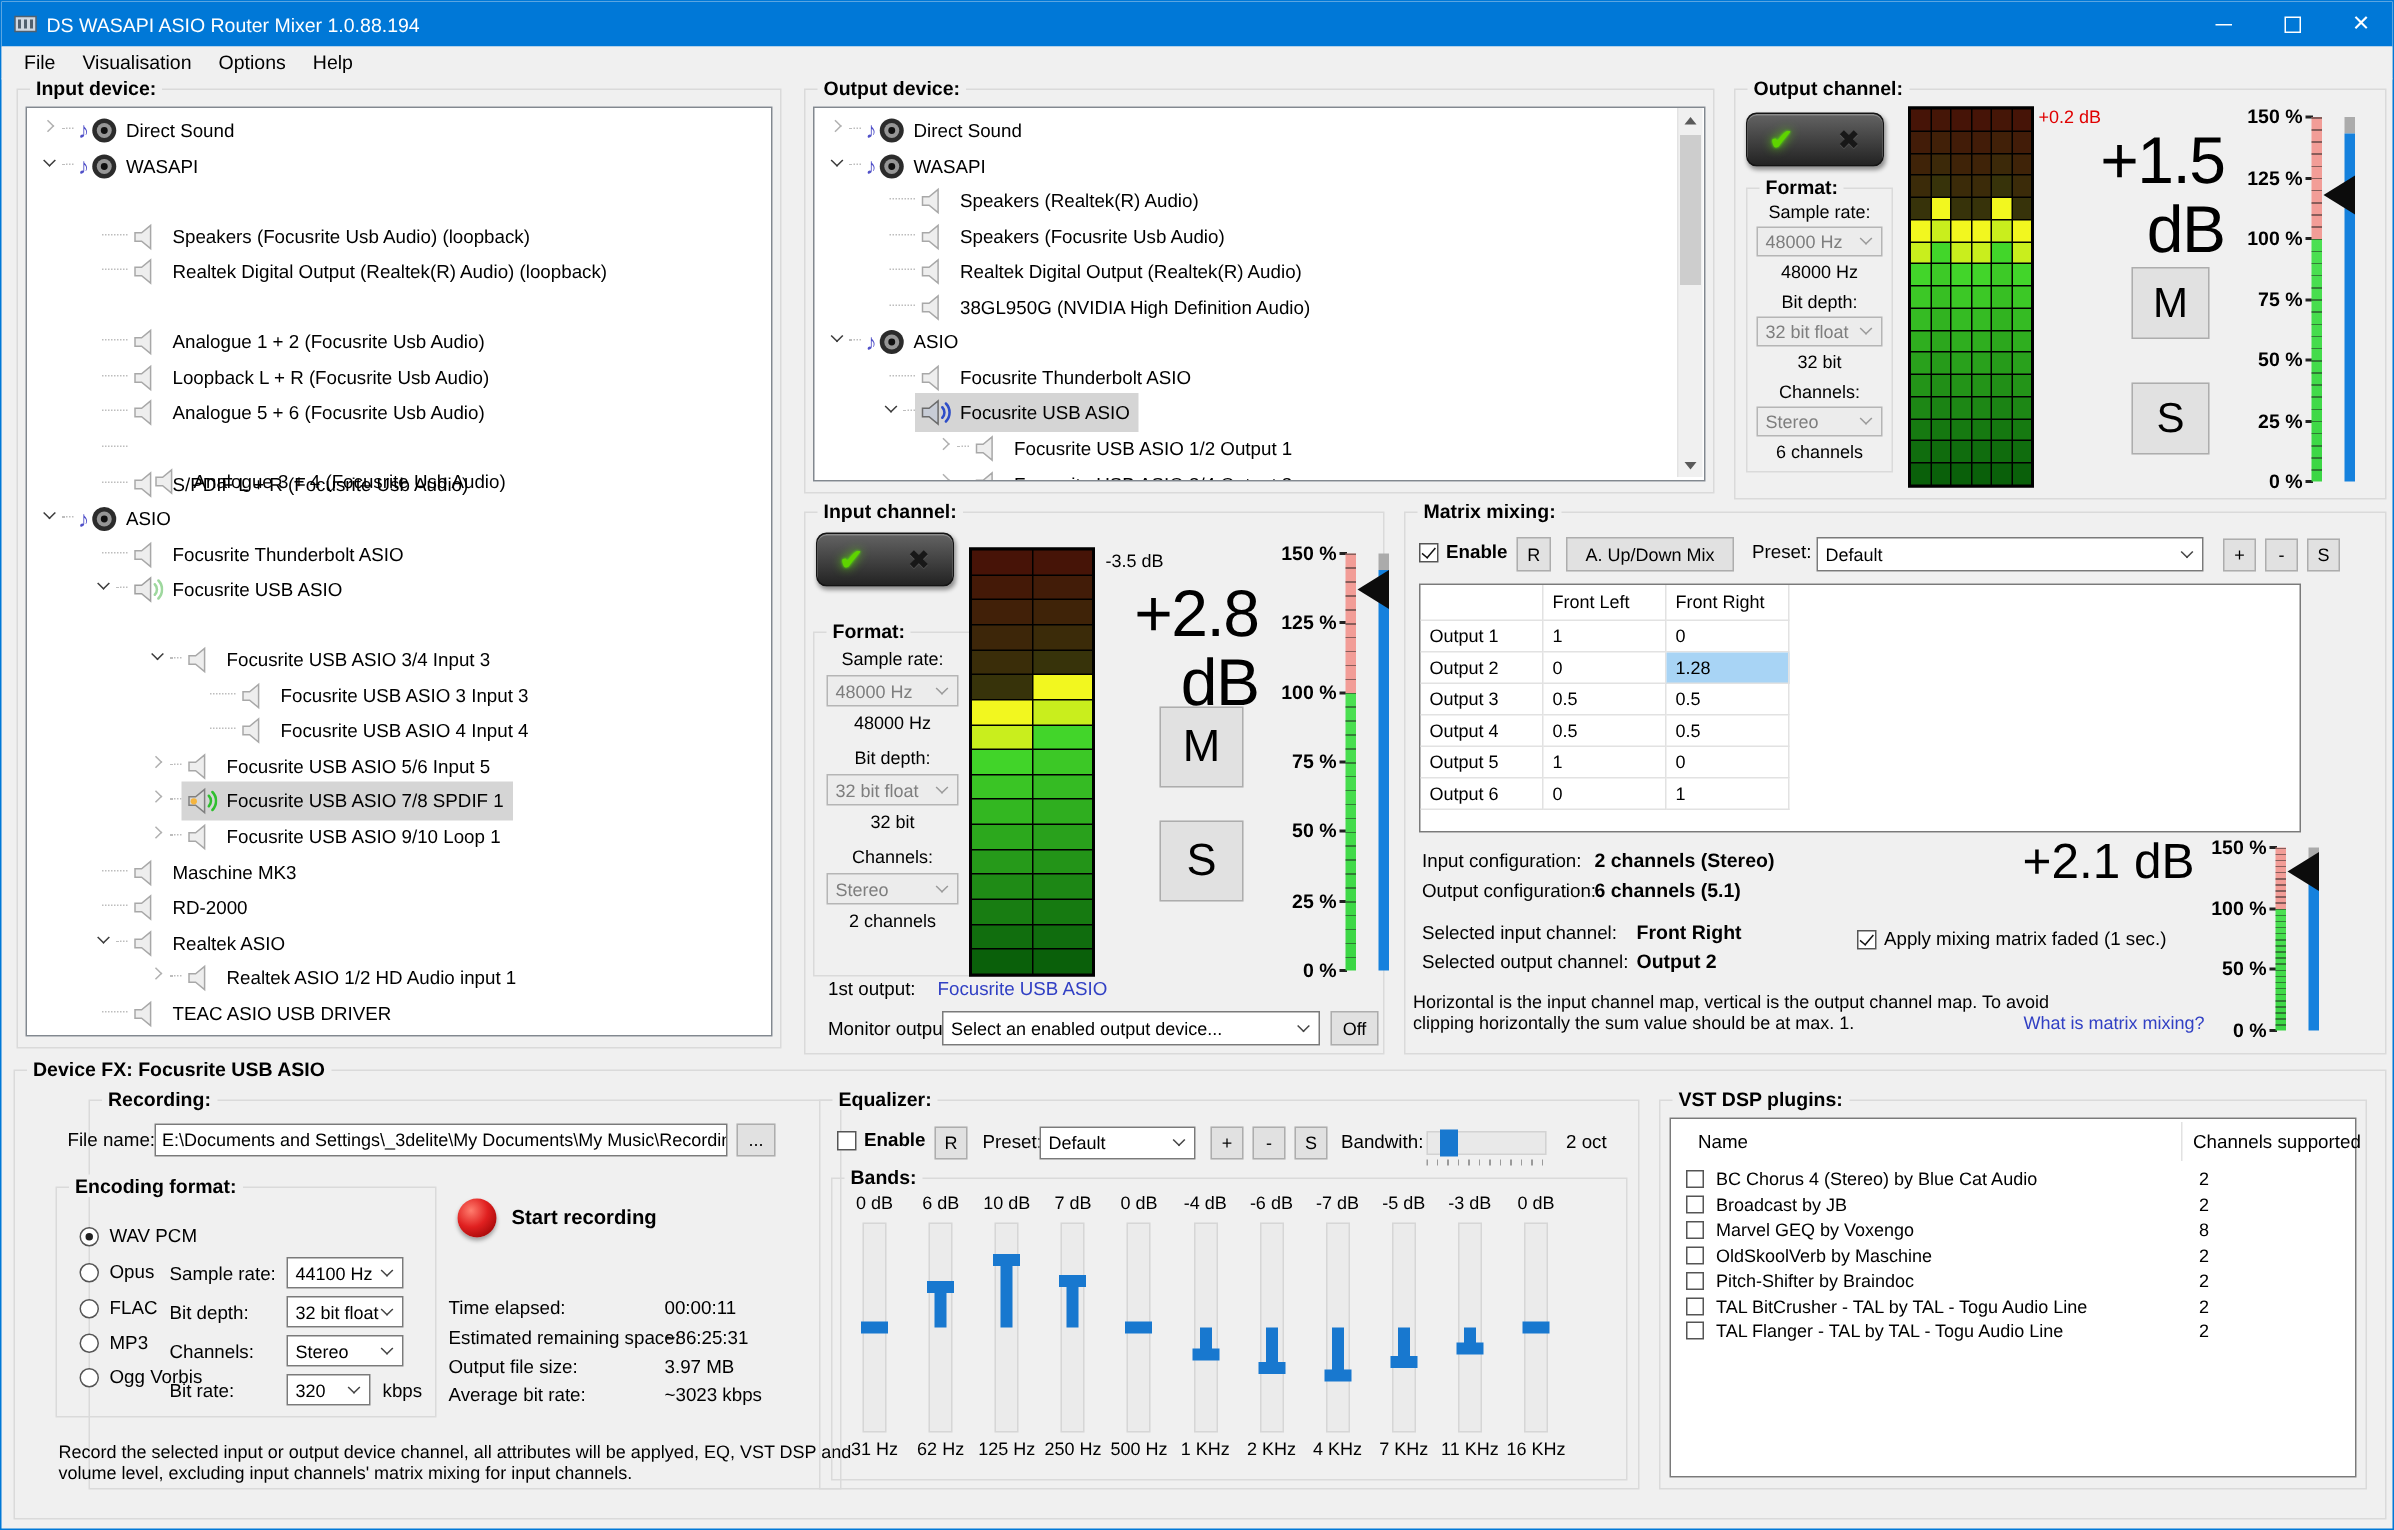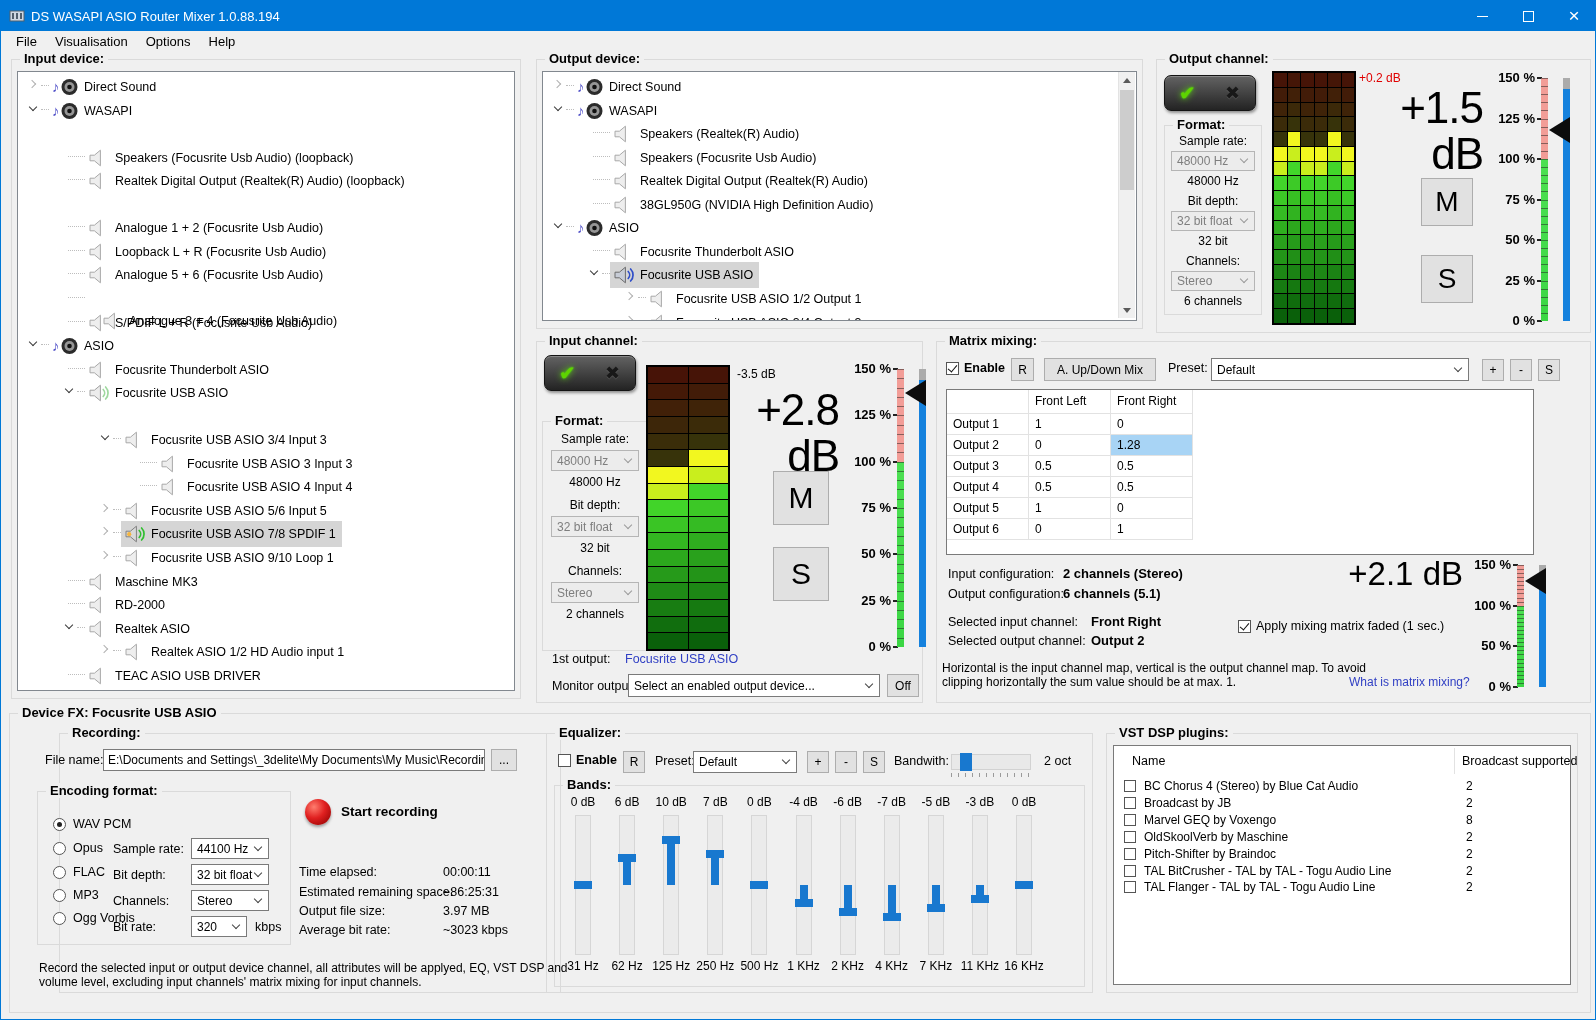--- a/index.html
+++ b/index.html
@@ -997,21 +997,21 @@
       <div class="eq-track" style="left: 1015px; top: 814px; height: 140px;"></div>
       <div class="eq-handle" style="left: 1014px; top: 880px; width: 18px; height: 8px;"></div>
       <div class="bandlbl" style="left: 1001px; top: 958px;">16 KHz</div>
     </div>
 
   <div class="gb" style="left:1105px;top:732px;width:470px;height:258px;">
     <span class="gbl">VST DSP plugins:</span>
   </div>
   <div class="vlist" style="left:1112px;top:744px;width:456px;height:238px;">
     <span class="lbl" style="left:18px;top:8px;">Name</span>
-    <span class="lbl" style="left:348px;top:8px;">Broadcast supported</span>
+    <span class="lbl" style="left:348px;top:8px;">Channels supported</span>
     <div class="abs" style="left:340px;top:2px;width:1px;height:26px;background:#e2e2e2;"></div>
     <div id="vst-rows">
         <span class="cb" style="left: 10px; top: 34px; width: 12px; height: 12px;"></span>
         <div class="lbl" style="left: 30px; top: 33px; font-size: 12px;">BC Chorus 4 (Stereo) by Blue Cat Audio</div>
         <div class="lbl" style="left: 352px; top: 33px; font-size: 12px;">2</div>
         <span class="cb" style="left: 10px; top: 50.9px; width: 12px; height: 12px;"></span>
         <div class="lbl" style="left: 30px; top: 49.9px; font-size: 12px;">Broadcast by JB</div>
         <div class="lbl" style="left: 352px; top: 49.9px; font-size: 12px;">2</div>
         <span class="cb" style="left: 10px; top: 67.8px; width: 12px; height: 12px;"></span>
         <div class="lbl" style="left: 30px; top: 66.8px; font-size: 12px;">Marvel GEQ by Voxengo</div>

